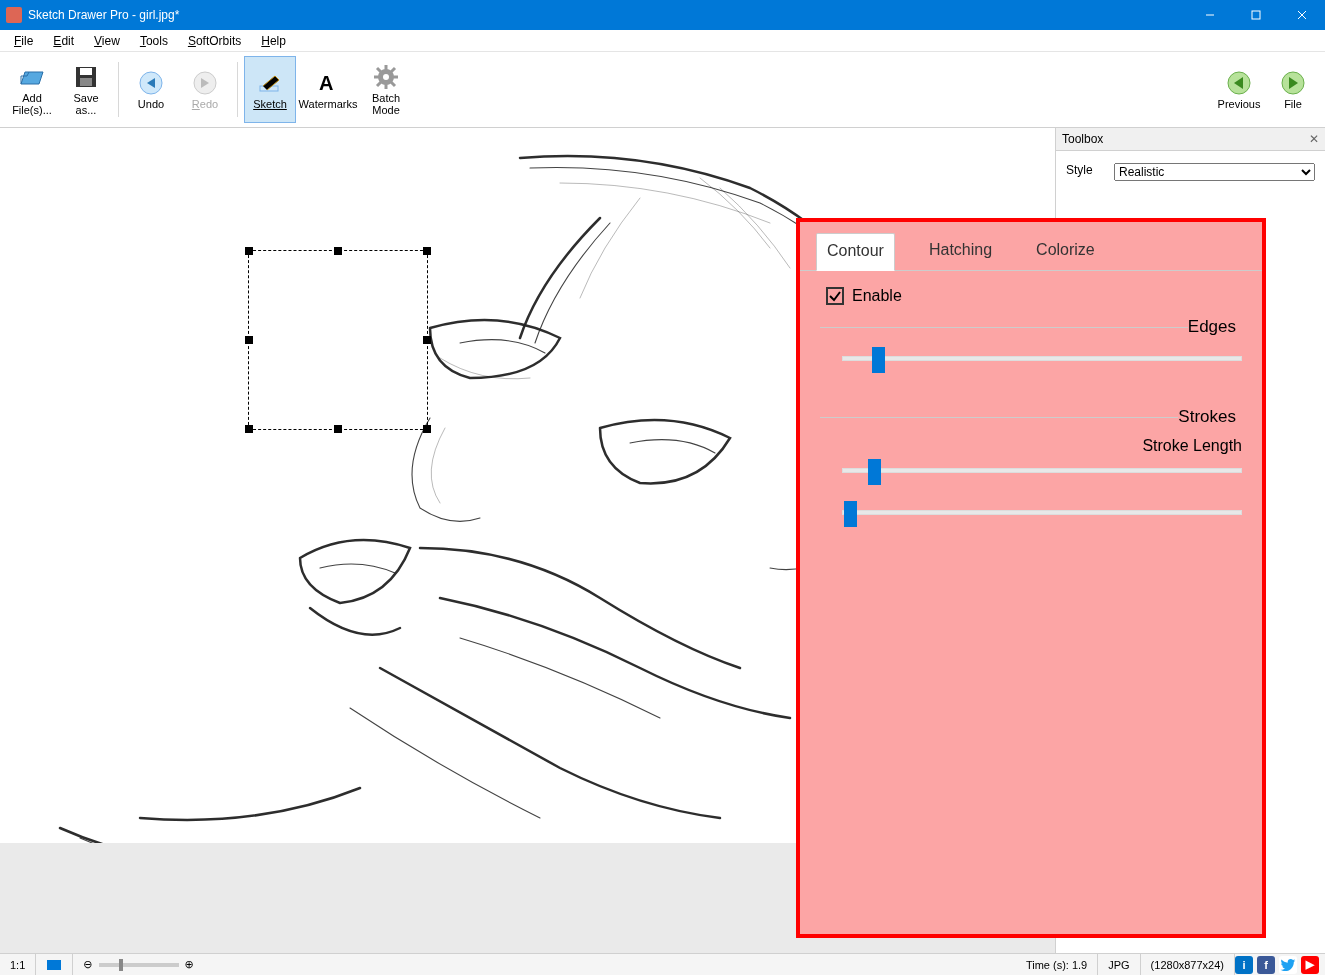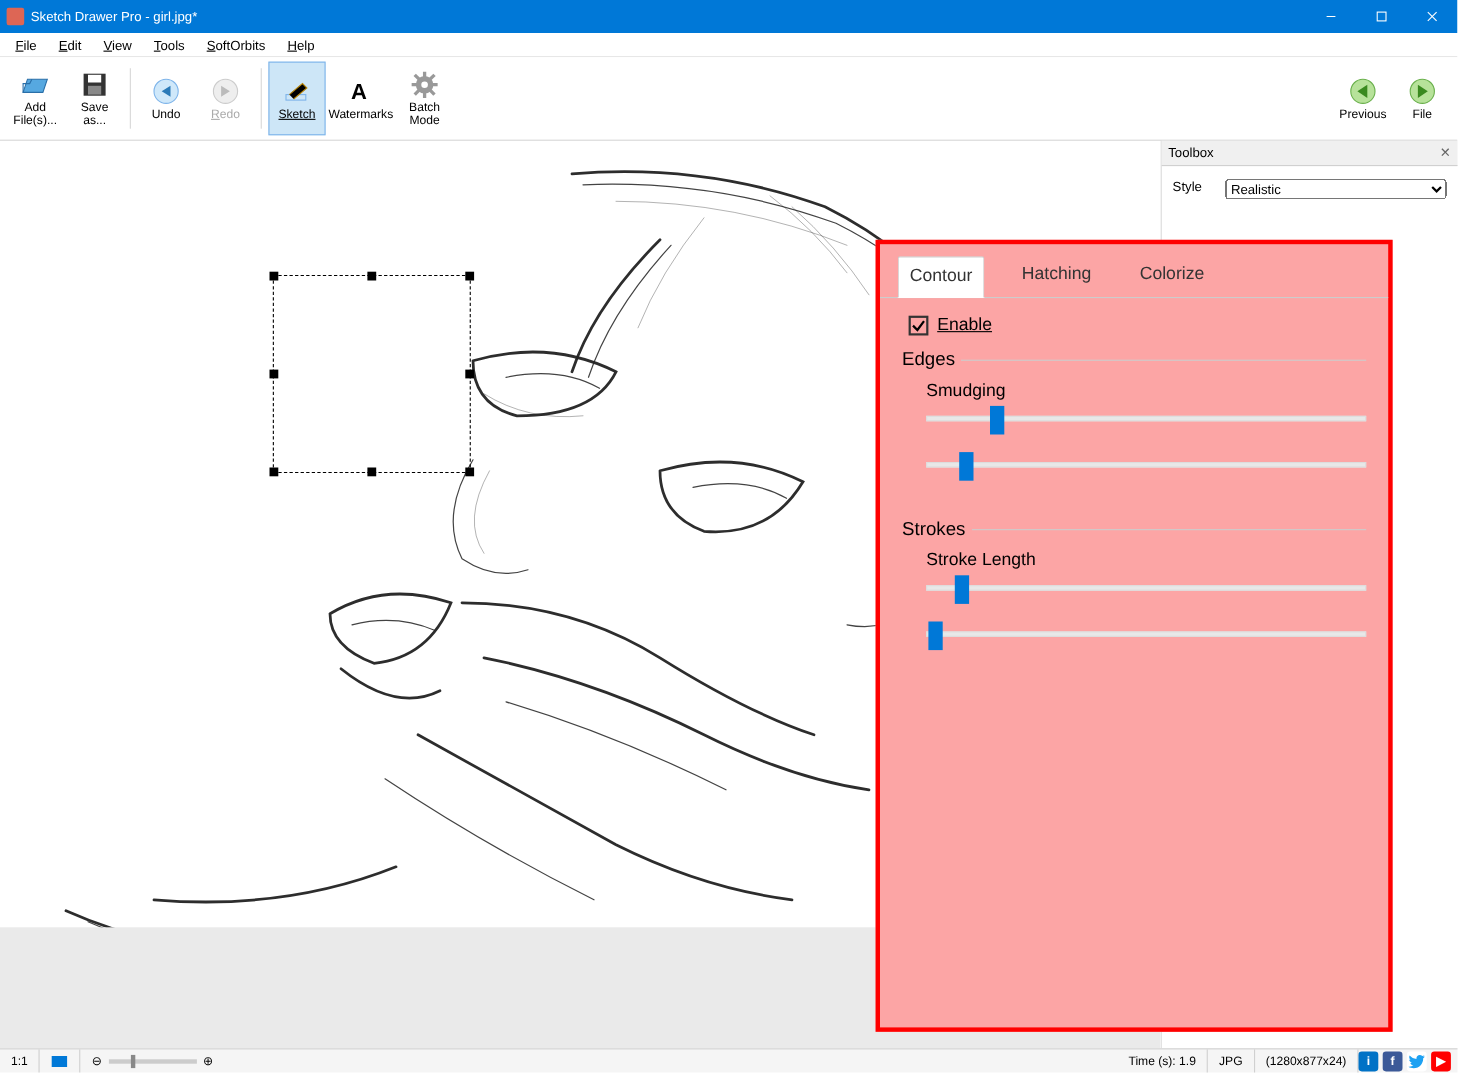--- a/index.html
+++ b/index.html
@@ -47,24 +47,24 @@
 .presets-icon { width:24px; height:18px; display:flex; flex-direction:column; gap:2px; margin-right:4px;}
 .presets-icon div{height:3px;background:#59b0ee;position:relative;}
 .presets-icon div::after{content:"";position:absolute;right:2px;top:-1px;width:5px;height:5px;background:#e68e4b;border-radius:1px;}
 
 
 .overlay { position: absolute; border: 4px solid #ff0000; background: #fca5a5; z-index: 50; font-size: 16px; }
 .ovtabs { display: flex; gap: 24px; padding: 10px 16px 0; border-bottom: 1px solid #ccc; }
 .ovtab { padding: 8px 10px 10px; color: #333; position: relative; top: 1px; }
 .ovtab.active { border: 1px solid #ccc; border-bottom: 1px solid #fff; background: #fff; border-radius: 2px 2px 0 0; }
 .ovbody { padding: 14px 20px; }
-.check { display: flex; align-items: flex-start; gap: 8px; margin: 2px 0 12px 6px; text-decoration: underline; }
+.check { display: flex; align-items: flex-start; gap: 8px; margin: 2px 0 12px 6px; }
 .cbox { width: 18px; height: 18px; border: 2px solid #333; display: flex; align-items: center; justify-content: center; }
 .cbox svg { width: 14px; height: 14px; }
-fieldset { border: 1px solid #ccc; border-left: none; border-right: none; border-bottom: none; margin: 10px 0 18px; padding: 10px 0 0; }
+fieldset { border: 1px solid #ccc; border-left: none; border-right: none; border-bottom: none; margin: 10px 0 18px; padding: 10px 0 0; text-align: right; }
 fieldset legend { padding: 0 6px 0 0; font-size: 17px; }
 .slider-blk { margin: 0 0 20px 22px; }
 .slider-lbl { margin-bottom: 4px; }
 .slider { height: 22px; position: relative; }
 .slider .track { position: absolute; left: 0; right: 0; top: 9px; height: 5px; background: #e8e8e8; border: 1px solid #ddd; }
 .slider .thumb { position: absolute; top: 0; width: 13px; height: 26px; background: #0078d7; transform: translateX(-6px); }
 
 
 .statusbar { position:absolute; left:0; right:0; bottom:0; height:22px; background:#f5f5f5; border-top:1px solid #d0d0d0; display:flex; align-items:center; font-size:11px; }
 .statusbar .seg { padding: 0 10px; border-right: 1px solid #d0d0d0; height:100%; display:flex; align-items:center; }
@@ -288,27 +288,20 @@
       <div class="cbox">
           <svg viewBox="0 0 14 14">
             <path d="M2 7 L6 11 L12 3" stroke="#000" stroke-width="2" fill="none"></path>
           </svg>
         </div>
       <span>Enable</span>
     </div>
     <div id="groups">
         <fieldset>
           <legend>Edges</legend>
-          <div class="slider-blk">
-            <div class="slider-lbl">Smudging</div>
-            <div class="slider">
-              <div class="track"></div>
-              <div class="thumb" style="left:16%"></div>
-            </div>
-          </div>
           <div class="slider-blk">
             <div class="slider">
               <div class="track"></div>
               <div class="thumb" style="left:9%"></div>
             </div>
           </div>
         </fieldset>
         <fieldset>
           <legend>Strokes</legend>
           <div class="slider-blk">

